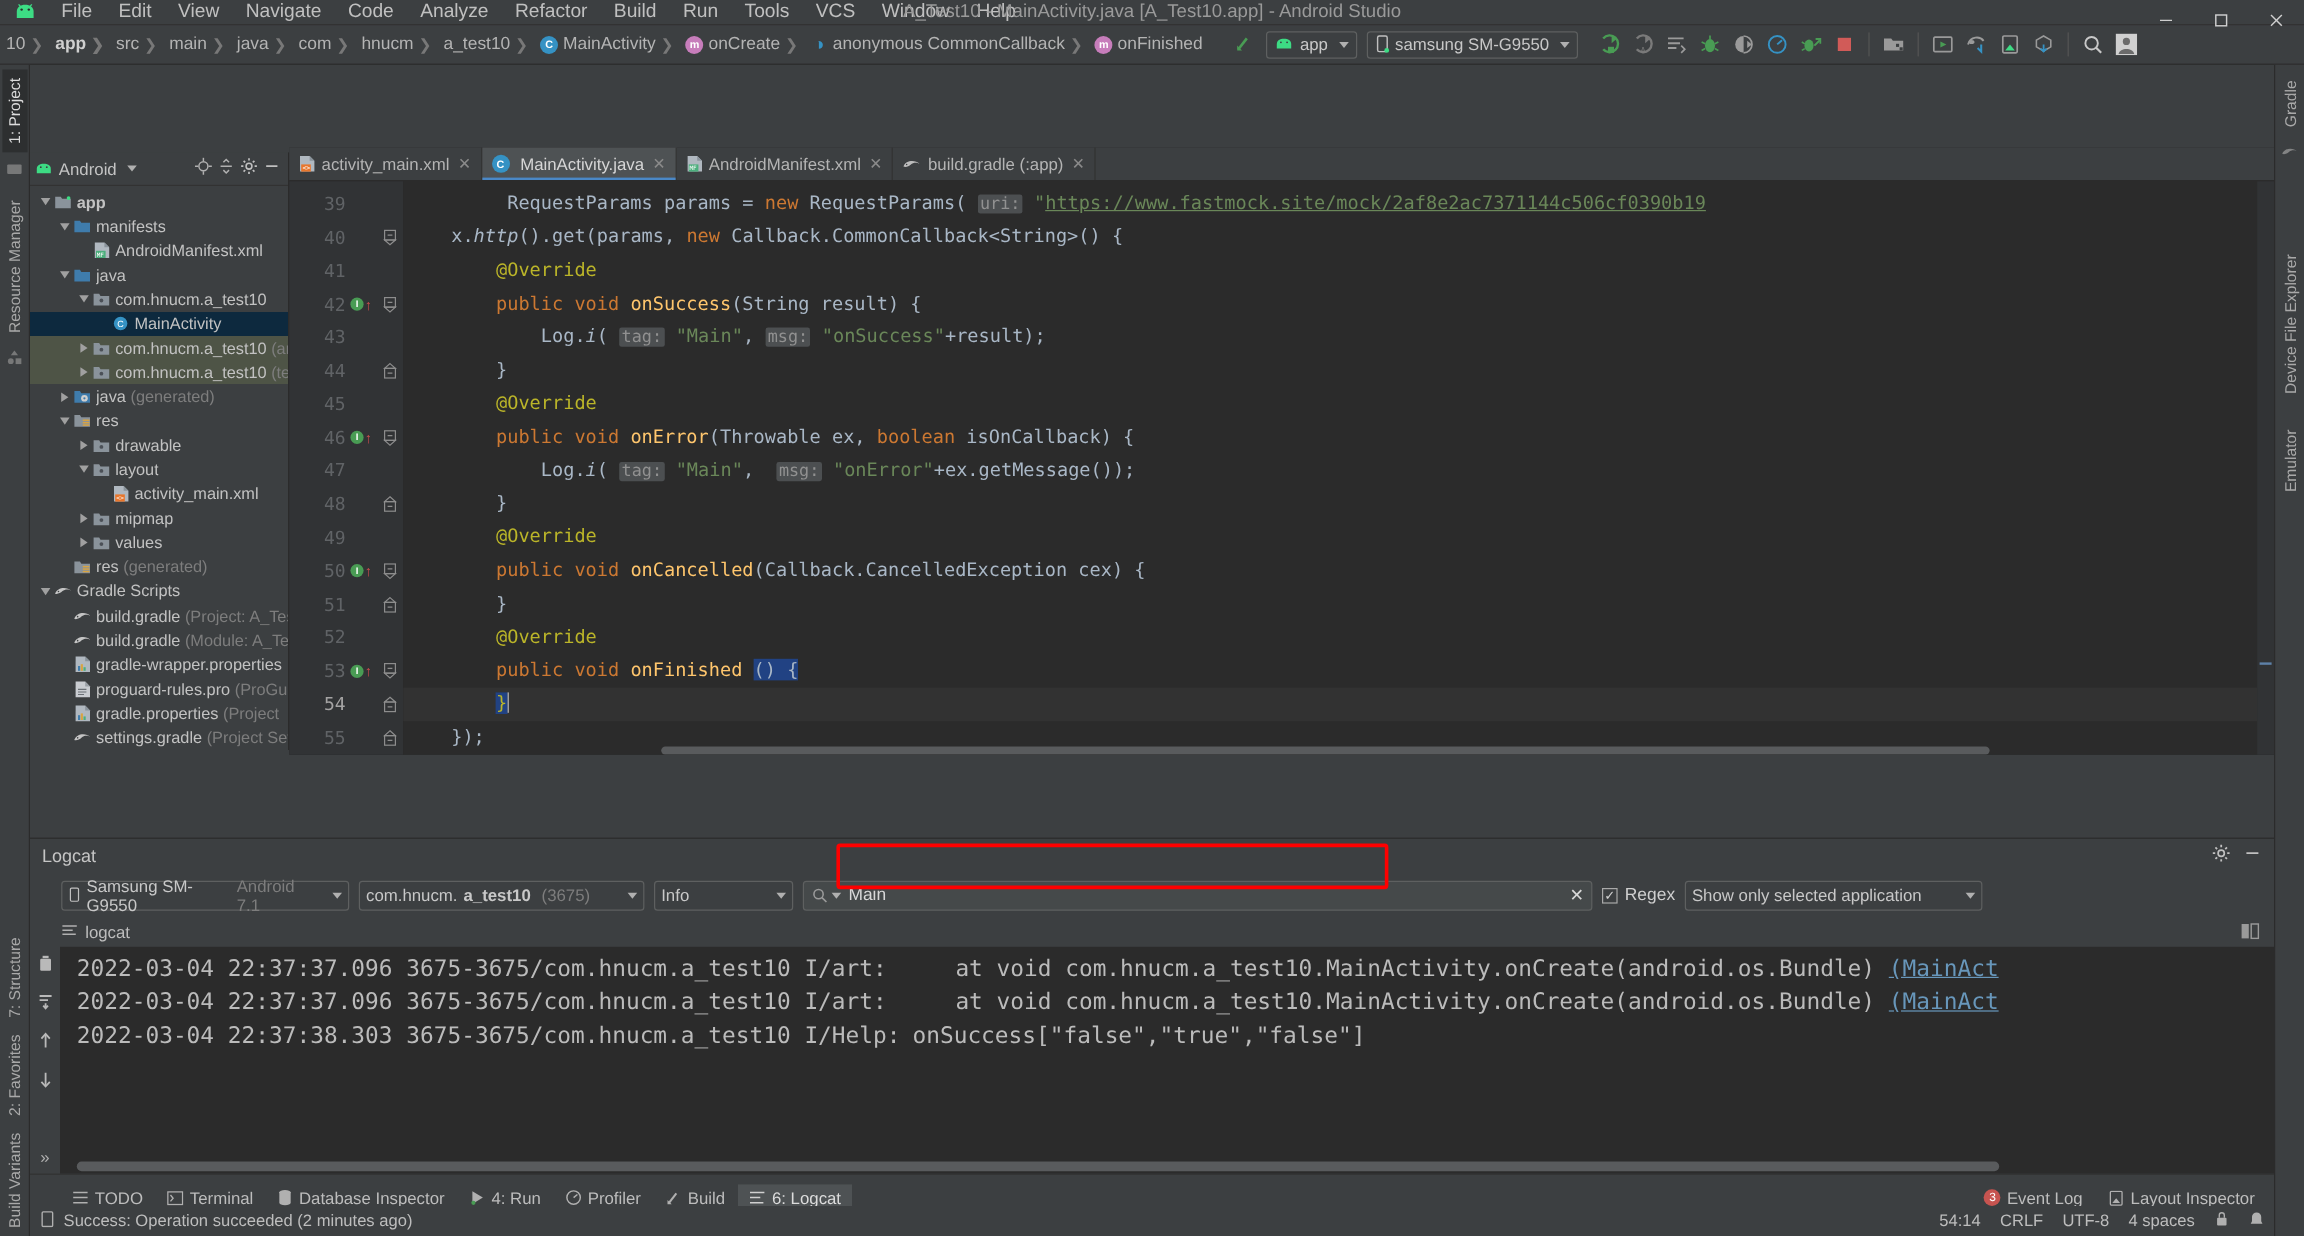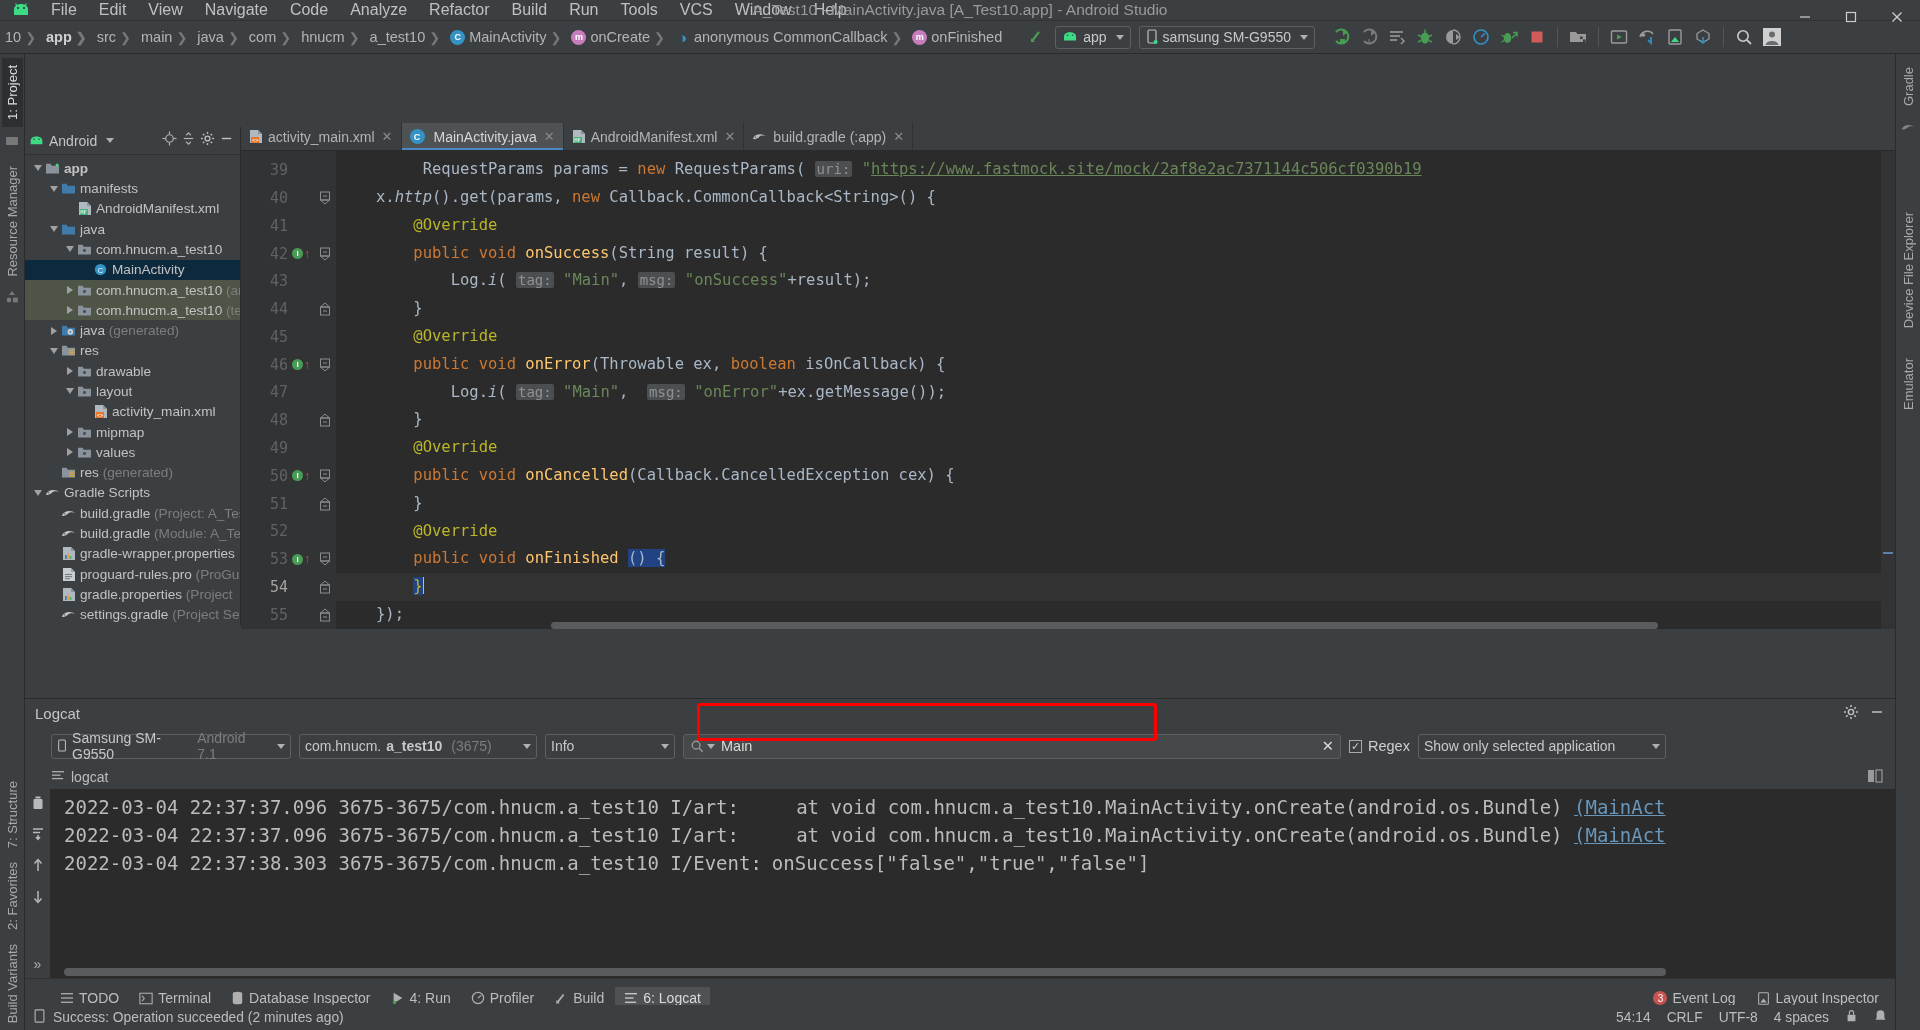--- a/index.html
+++ b/index.html
@@ -1059,21 +1059,21 @@
             <span class="fill"></span>
             <span class="caret"></span>
           </div>
           <div class="combo" style="width:238px">
             <span>com.hnucm.</span>
               <span class="bold">a_test10</span>
               <span class="tdim" style="margin-left:4px">(3675)</span>
             <span class="fill"></span>
             <span class="caret"></span>
           </div>
-          <div class="combo" style="width:130px">
+          <div class="combo" style="width:116px">
             <span>Info</span>
             <span class="fill"></span>
             <span class="caret"></span>
           </div>
           <div class="search-box" style="max-width:658px">
             <svg width="14" height="14" viewBox="0 0 16 16">
                 <circle cx="7" cy="7" r="4.4" fill="none" stroke="#9a9a9a" stroke-width="1.5"></circle>
                 <line x1="10.3" y1="10.3" x2="14.5" y2="14.5" stroke="#9a9a9a" stroke-width="1.6"></line>
               </svg>
             <span class="caret" style="margin-left:-3px"></span>
@@ -1135,21 +1135,21 @@
                   <path d="M3.5 9.5 L7 13.4 L10.5 9.5" fill="none" stroke="#b9b9b9" stroke-width="1.5"></path>
                 </svg>
             </span>
             <span style="flex:1"></span>
             <span style="color:#b0b0b0;font-size:14px;padding-bottom:6px;">»</span>
           </div>
 
           <div class="lc-out" id="logrows">
               <div class="lrow"><span>2022-03-04 22:37:37.096</span> <span>3675-3675/com.hnucm.a_test10</span> <span>I/art:</span><span>     at void com.hnucm.a_test10.MainActivity.onCreate(android.os.Bundle) </span><span class="link">(MainAct</span></div>
               <div class="lrow"><span>2022-03-04 22:37:37.096</span> <span>3675-3675/com.hnucm.a_test10</span> <span>I/art:</span><span>     at void com.hnucm.a_test10.MainActivity.onCreate(android.os.Bundle) </span><span class="link">(MainAct</span></div>
-              <div class="lrow"><span>2022-03-04 22:37:38.303</span> <span>3675-3675/com.hnucm.a_test10</span> <span>I/Event:</span><span style="padding-left: 10px;">onSuccess["false","true","false"]</span></div>
+              <div class="lrow"><span>2022-03-04 22:37:38.303</span> <span>3675-3675/com.hnucm.a_test10</span> <span>I/Help:</span><span style="padding-left: 10px;">onSuccess["false","true","false"]</span></div>
               <div class="lc-scroll">
                 <div class="thumb"></div>
               </div>
             </div>
         </div>
       </div>
 
       <div class="bottombar">
         <div class="bb-item">
           <svg width="14" height="12" viewBox="0 0 16 14">

